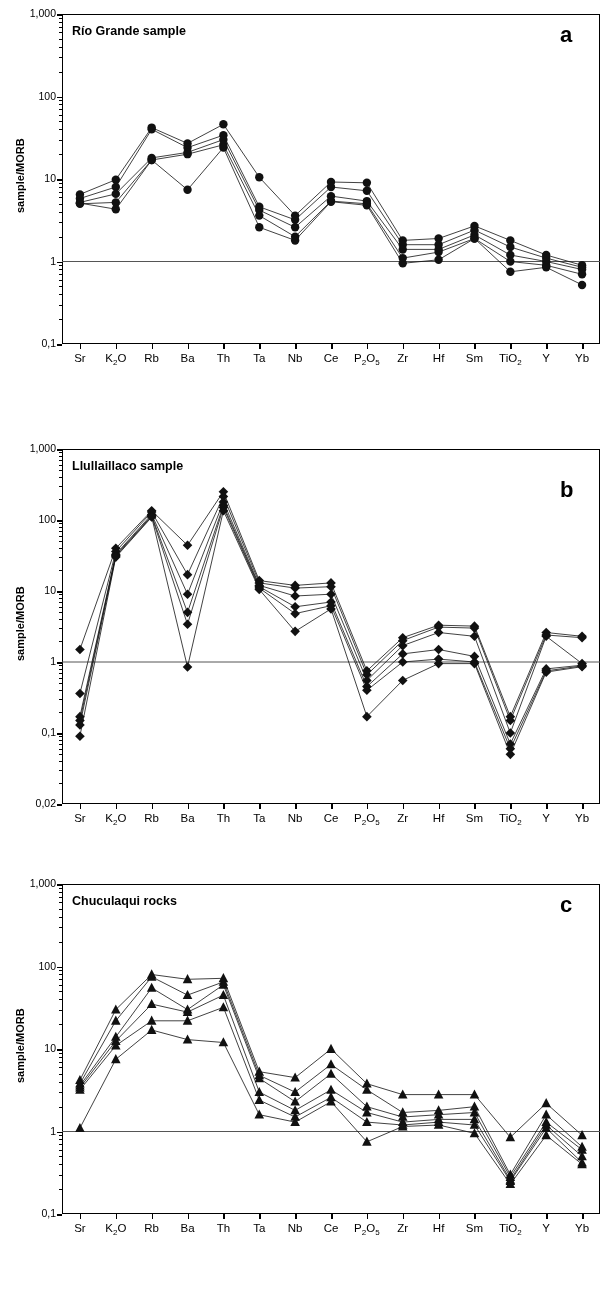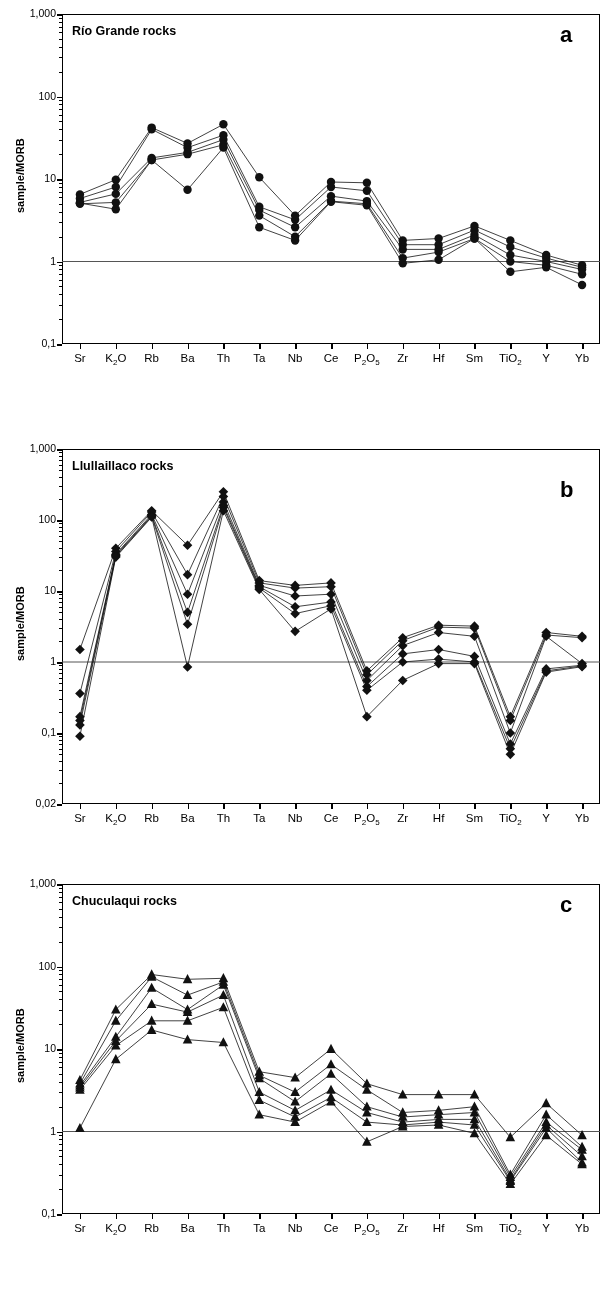--- a/index.html
+++ b/index.html
@@ -19,21 +19,21 @@
   .unityline{stroke:#555;stroke-width:1;}
   .serieline{fill:none;stroke:#111;stroke-width:0.8;}
 </style>
 </head>
 <body>
 
 <div class="page">
   <div class="panel" id="panel-0" style="position: absolute; left: 0px; top: 0px; width: 612px; height: 435px;">
       <div class="frame" style="left: 62px; top: 14px; width: 538px; height: 330px;"></div>
       <div class="ylabel" style="left: 14px; top: 213px;">sample/MORB</div>
-      <div class="paneltitle" style="left: 72px; top: 24px;">Río Grande rocks</div>
+      <div class="paneltitle" style="left: 72px; top: 24px;">Río Grande sample</div>
       <div class="panelletter" style="left: 560px; top: 22px;">a</div>
       <div class="ytick" style="width: 48px; left: 8px; top: 7px;">1,000</div>
       <div class="tickmark" style="left: 57px; top: 14px; width: 5px; height: 1.5px;"></div>
       <div class="ytick" style="width: 48px; left: 8px; top: 89.5px;">100</div>
       <div class="tickmark" style="left: 57px; top: 96.5px; width: 5px; height: 1.5px;"></div>
       <div class="ytick" style="width: 48px; left: 8px; top: 172px;">10</div>
       <div class="tickmark" style="left: 57px; top: 179px; width: 5px; height: 1.5px;"></div>
       <div class="ytick" style="width: 48px; left: 8px; top: 254.5px;">1</div>
       <div class="tickmark" style="left: 57px; top: 261.5px; width: 5px; height: 1.5px;"></div>
       <div class="ytick" style="width: 48px; left: 8px; top: 337px;">0,1</div>
@@ -180,21 +180,21 @@
         <circle cx="438.6" cy="259.7518828267301" r="4.2" fill="#111"></circle>
         <circle cx="474.46666666666664" cy="238.50282792139163" r="4.2" fill="#111"></circle>
         <circle cx="510.3333333333333" cy="271.80744577018476" r="4.2" fill="#111"></circle>
         <circle cx="546.2" cy="267.32293862857085" r="4.2" fill="#111"></circle>
         <circle cx="582.0666666666667" cy="284.92972415012906" r="4.2" fill="#111"></circle>
       </svg>
     </div>
   <div class="panel" id="panel-1" style="position: absolute; left: 0px; top: 435px; width: 612px; height: 435px;">
       <div class="frame" style="left: 62px; top: 14px; width: 538px; height: 355px;"></div>
       <div class="ylabel" style="left: 14px; top: 225.5px;">sample/MORB</div>
-      <div class="paneltitle" style="left: 72px; top: 24px;">Llullaillaco rocks</div>
+      <div class="paneltitle" style="left: 72px; top: 24px;">Llullaillaco sample</div>
       <div class="panelletter" style="left: 560px; top: 42px;">b</div>
       <div class="ytick" style="width: 48px; left: 8px; top: 7px;">1,000</div>
       <div class="tickmark" style="left: 57px; top: 14px; width: 5px; height: 1.5px;"></div>
       <div class="ytick" style="width: 48px; left: 8px; top: 78px;">100</div>
       <div class="tickmark" style="left: 57px; top: 85px; width: 5px; height: 1.5px;"></div>
       <div class="ytick" style="width: 48px; left: 8px; top: 149px;">10</div>
       <div class="tickmark" style="left: 57px; top: 156px; width: 5px; height: 1.5px;"></div>
       <div class="ytick" style="width: 48px; left: 8px; top: 220px;">1</div>
       <div class="tickmark" style="left: 57px; top: 227px; width: 5px; height: 1.5px;"></div>
       <div class="ytick" style="width: 48px; left: 8px; top: 291px;">0,1</div>

